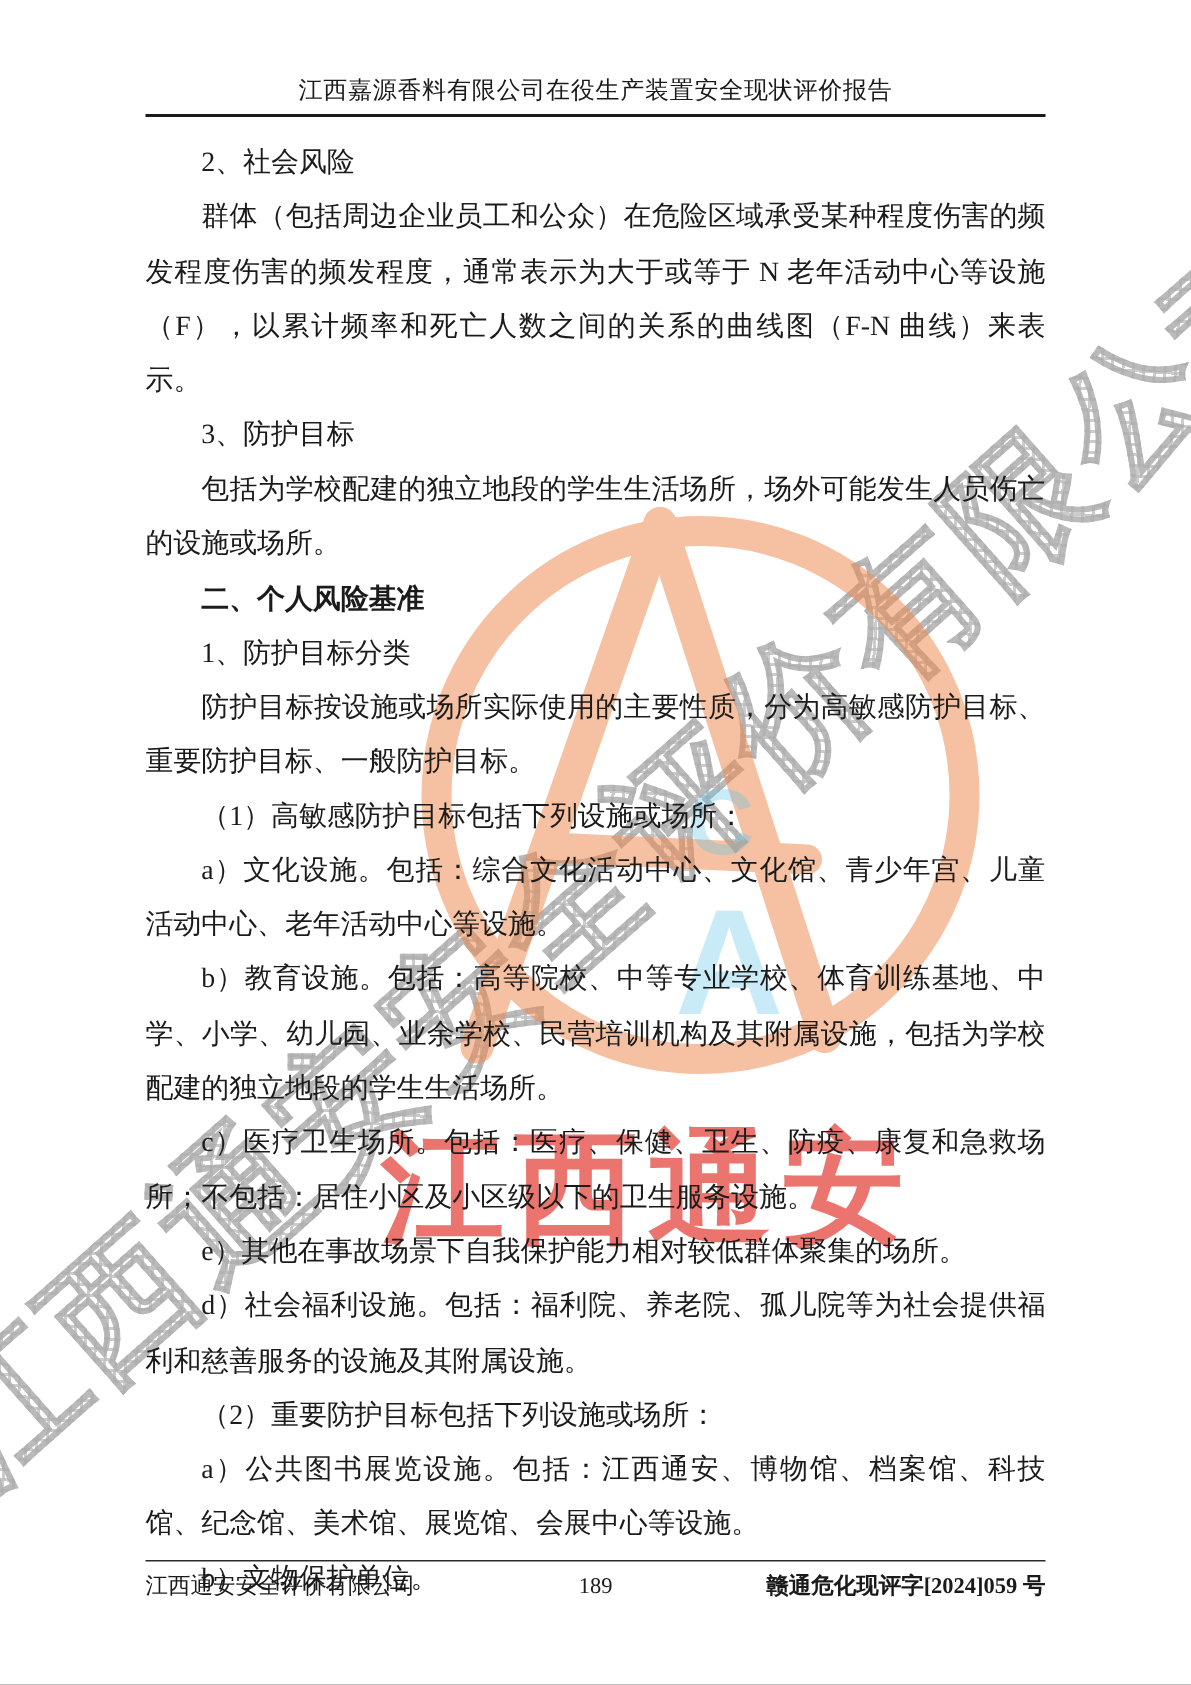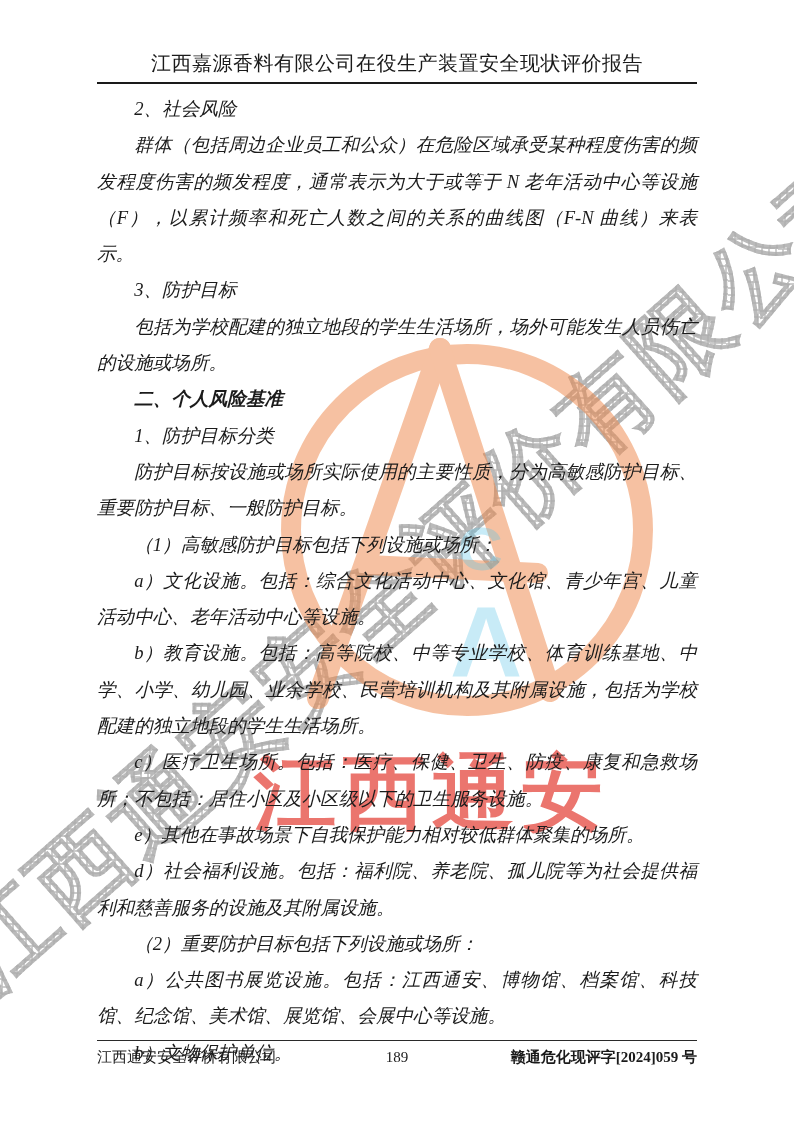--- a/index.html
+++ b/index.html
@@ -42,25 +42,25 @@
     color:var(--wm-red,rgba(225,45,35,0.66));
     white-space:nowrap;
     margin-left:16px;
   }
   
   .content{position:absolute;inset:0;z-index:1;}
   .header{
     position:absolute;left:97px;top:0;width:600px;
     padding-top:50px;padding-bottom:5px;
     border-bottom:2px solid #1a1a1a;
-    text-align:center;font-size:20px;letter-spacing:.5px;color:#1a1a1a;
+    text-align:center;font-size:16px;letter-spacing:.5px;color:#1a1a1a;
   }
   .main{
     position:absolute;left:97px;top:91px;width:600px;
-    font-size:18.6px;line-height:36.3px;color:#1b1b1b;font-style:italic;
+    font-size:18.6px;line-height:36.3px;color:#1b1b1b;
   }
   .para{
     text-indent:2em;margin:0;
     text-align:justify;text-justify:inter-character;
   }
   .para.bold{
     font-weight:bold;
     font-family:"Liberation Sans","DejaVu Sans",sans-serif;
   }
   .footer{

